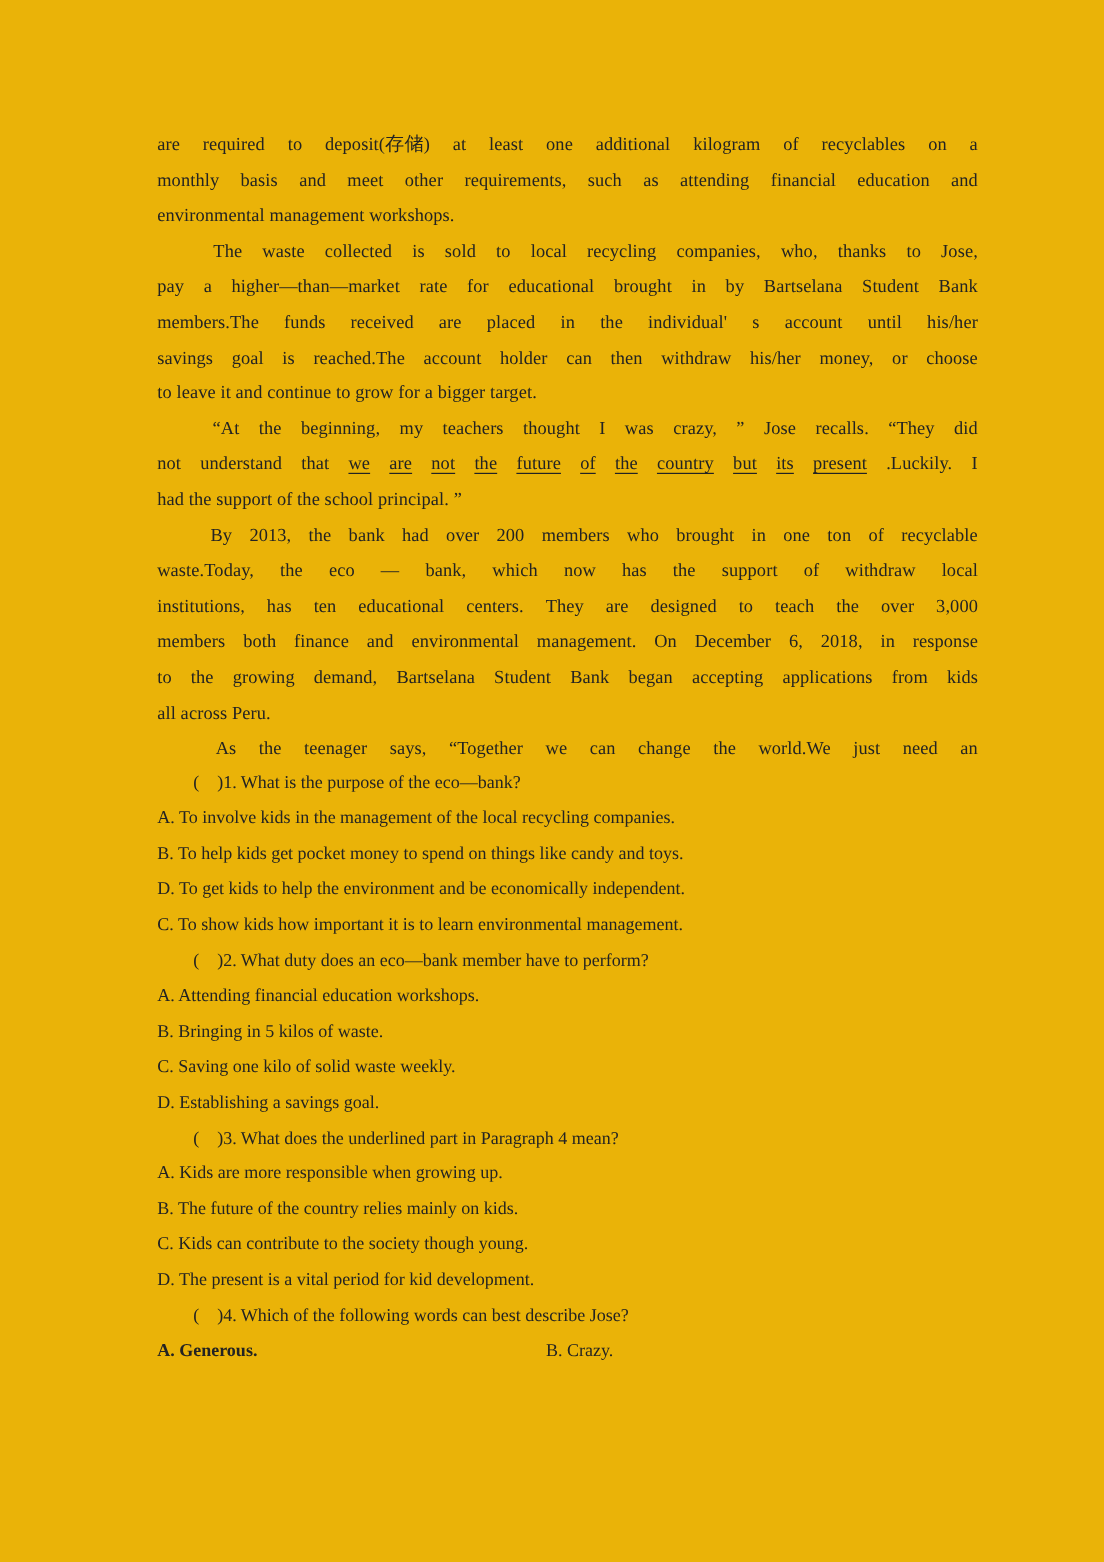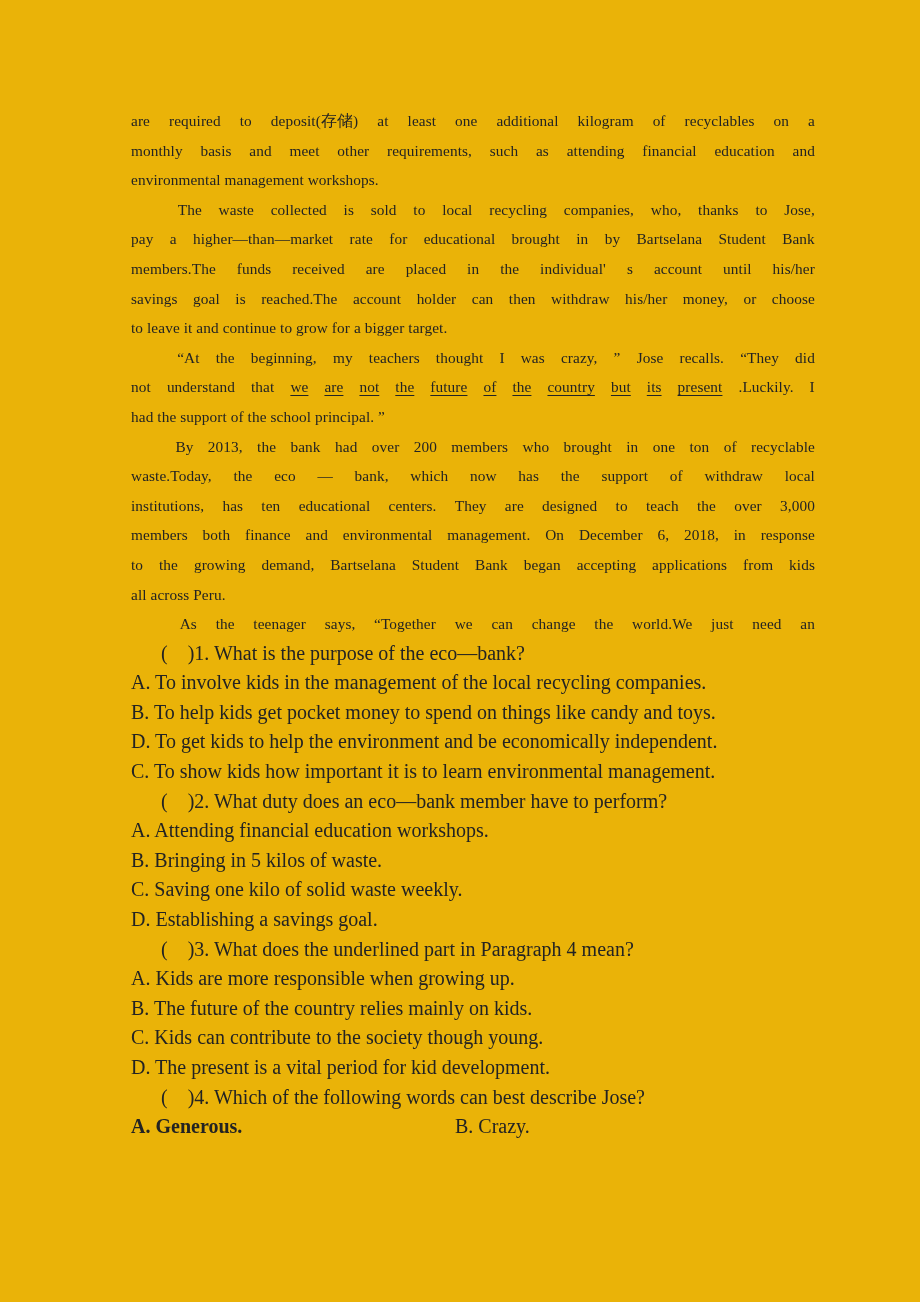--- a/index.html
+++ b/index.html
@@ -75,21 +75,21 @@
     text-underline-offset: 2.5px;
     text-decoration-thickness: 1px;
   }
 
   
   .qline {
     display: block;
     width: 684px;
     height: 29.6px;
     line-height: 29.6px;
-    font-size: 20px;
+    font-size: 15px;
     white-space: pre;
     color: #232323;
   }
 
   .opt-col {
     display: inline-block;
     width: 324px;
     white-space: pre;
     font-weight: bold;
   }

